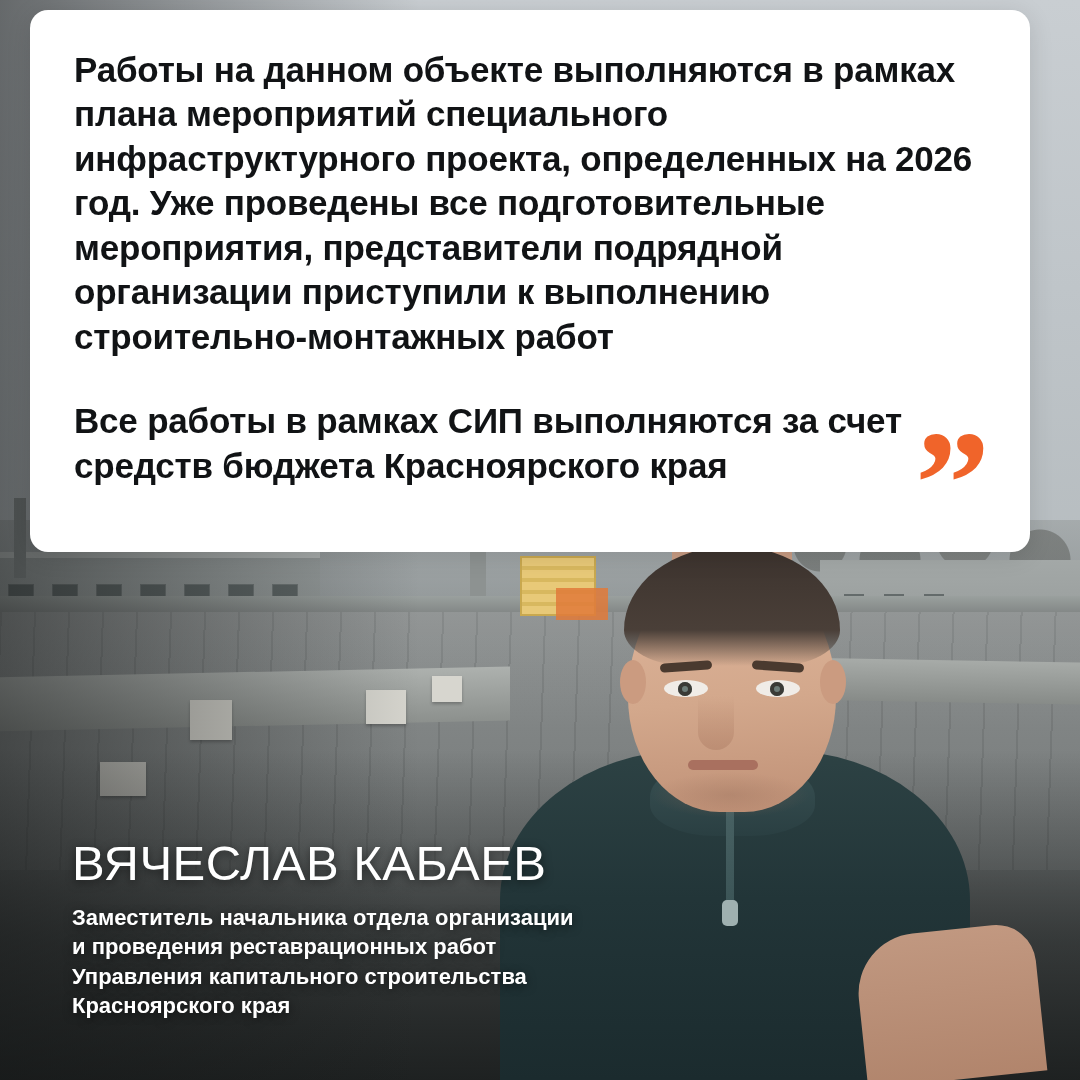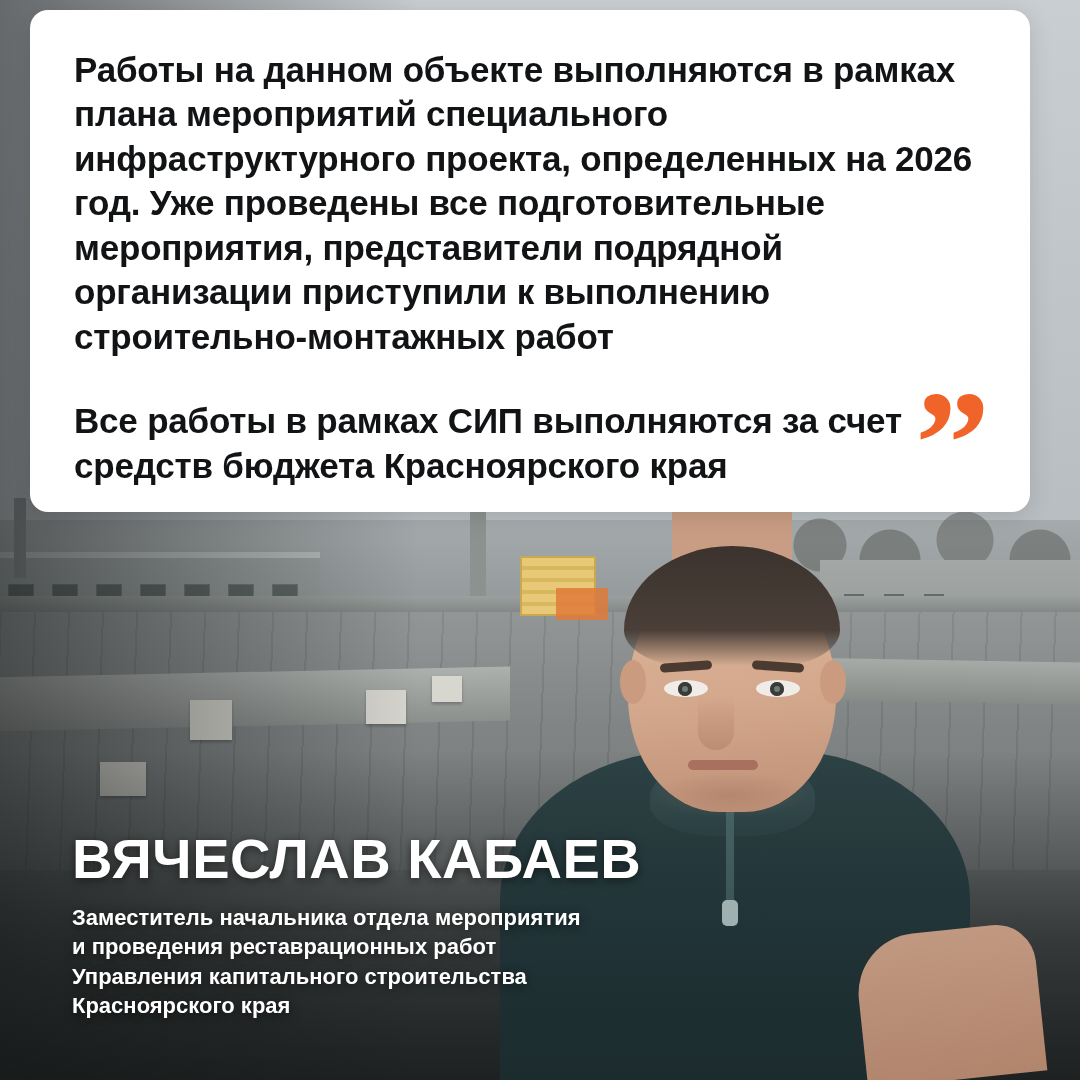--- a/index.html
+++ b/index.html
@@ -330,21 +330,21 @@
   }
 
   
   .quote-card {
     position: absolute;
     left: 30px;
     top: 10px;
     width: 1000px;
     background: #ffffff;
     border-radius: 18px;
-    padding: 38px 44px 24px 44px;
+    padding: 38px 44px 64px 44px;
     box-sizing: border-box;
     box-shadow: 0 4px 24px rgba(0,0,0,0.12);
   }
   .quote-p {
     margin: 0;
     color: #111315;
     font-size: 35px;
     line-height: 1.27;
     font-weight: 700;
     letter-spacing: -0.2px;
@@ -368,22 +368,22 @@
   
   .caption {
     position: absolute;
     left: 72px;
     bottom: 60px;
     width: 640px;
     color: #ffffff;
     text-shadow: 0 2px 10px rgba(0,0,0,0.55);
   }
   .caption-name {
-    font-size: 56px;
-    font-weight: 700;
+    font-size: 49px;
+    font-weight: 400;
     letter-spacing: 0.5px;
     margin: 0 0 14px 0;
     line-height: 1.05;
   }
   .caption-role {
     font-size: 22px;
     font-weight: 700;
     line-height: 1.33;
     margin: 0;
     white-space: pre-line;
@@ -475,19 +475,19 @@
   </div>
 
   <div class="quote-card">
     <p class="quote-p">Работы на данном объекте выполняются в рамках плана мероприятий специального инфраструктурного проекта, определенных на 2026 год. Уже проведены все подготовительные мероприятия, представители подрядной организации приступили к выполнению строительно-монтажных работ</p>
     <p class="quote-p">Все работы в рамках СИП выполняются за счет средств бюджета Красноярского края</p>
     <span class="quote-mark">”</span>
   </div>
 
   <div class="caption">
     <h1 class="caption-name">ВЯЧЕСЛАВ КАБАЕВ</h1>
-    <p class="caption-role">Заместитель начальника отдела мероприятия
+    <p class="caption-role">Заместитель начальника отдела организации
 и проведения реставрационных работ
 Управления капитального строительства
 Красноярского края</p>
   </div>
 
 </div>
 
 </body></html>

